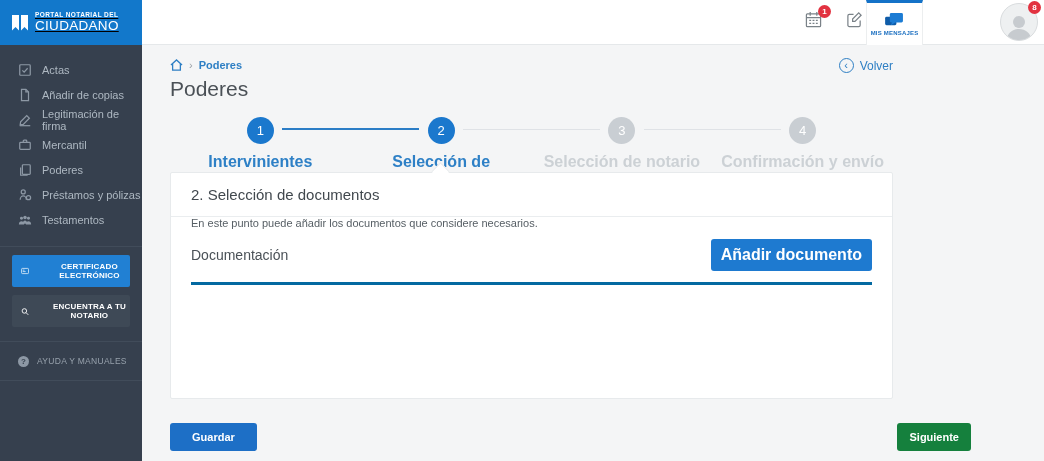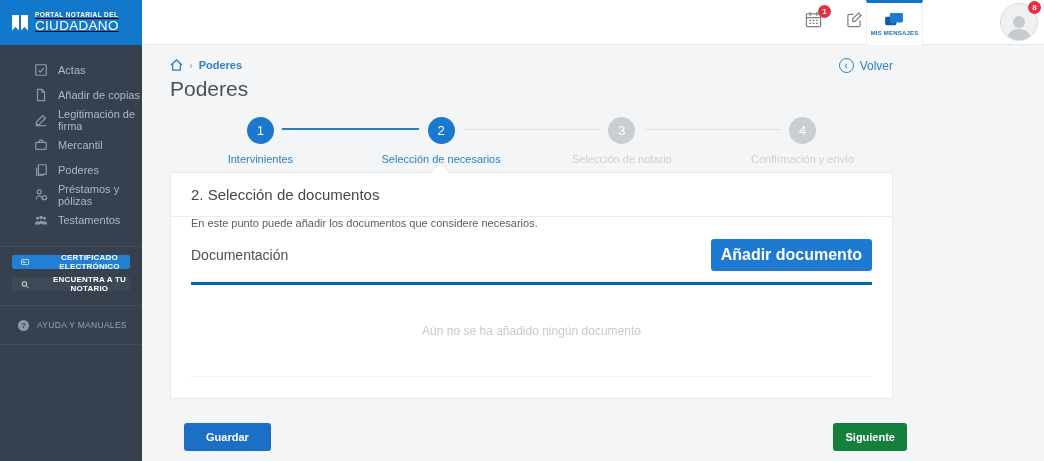--- a/index.html
+++ b/index.html
@@ -7,25 +7,25 @@
   body { font-family:"Liberation Sans", sans-serif; background:#f4f5f6; position:relative; overflow:hidden; }
 
   
   .sidebar { position:absolute; left:0; top:0; width:142px; height:461px; background:#36404e; z-index:5; }
   .logo { height:45px; background:#1278cb; display:flex; align-items:center; gap:7px; padding-left:12px; cursor:pointer;text-decoration:underline; }
   .logo-glyph { display:flex; gap:2px; }
   .logo-glyph i { display:block; width:7px; height:16px; background:#fff; clip-path:polygon(0 0,100% 0,100% 100%,50% 78%,0 100%); }
   .logo-text { color:#fff; line-height:1.05; }
   .logo-line1 { font-size:6.5px; letter-spacing:.4px; font-weight:bold; }
   .logo-line2 { font-size:13.5px; letter-spacing:.3px; }
-  .nav { margin-top:12px;margin-left:16px; }
+  .nav { margin-top:12px; }
   .nav-item { display:flex; align-items:center; gap:10px; height:25px; padding-left:18px; color:#aeb8c2; font-size:11px; cursor:pointer; }
   .nav-item svg { color:#8d98a5; flex:0 0 auto; }
   .side-sep { border-top:1px solid #414c5a; margin:8px 0; }
-  .side-btn { display:flex; align-items:center; gap:20px; width:118px; margin:8px auto 0; height:14px; border:none; border-radius:2px; color:#fff; font-size:8px; font-weight:bold; letter-spacing:.2px; padding-left:9px; cursor:pointer; font-family:inherit; }
+  .side-btn { display:flex; align-items:center; gap:20px; width:118px; margin:8px auto 0; height:32px; border:none; border-radius:2px; color:#fff; font-size:8px; font-weight:bold; letter-spacing:.2px; padding-left:9px; cursor:pointer; font-family:inherit; }
   .side-btn.blue { background:#2180d3; }
   .side-btn.gray { background:#3e4956; }
   .help-row { display:flex; align-items:center; gap:8px; padding-left:18px; color:#97a1ac; font-size:8.5px; letter-spacing:.3px; height:22px; cursor:pointer; }
   .help-badge { width:11px; height:11px; border-radius:50%; background:#8d98a5; color:#36404e; font-size:8px; font-weight:bold; display:flex; align-items:center; justify-content:center; }
 
   
   .header { position:absolute; left:142px; top:0; right:0; height:45px; background:#fff; border-bottom:1px solid #e5e8ea; z-index:4; }
   .hicon { position:absolute; top:11px; color:#7a8288; cursor:pointer; }
   .icon-badge { position:absolute; top:-6px; right:-9px; min-width:13px; height:13px; border-radius:7px; background:#e23240; color:#fff; font-size:8px; font-weight:bold; display:flex; align-items:center; justify-content:center; padding:0 2px; }
   .msg-tab { position:absolute; left:724px; top:0; width:57px; height:45px; border-left:1px solid #eceeef; border-right:1px solid #eceeef; border-top:3px solid #1472c8; display:flex; flex-direction:column; align-items:center; justify-content:center; gap:2px; cursor:pointer; background:#fff; }
@@ -44,39 +44,39 @@
   .back-link { position:absolute; top:13px; right:0; display:flex; align-items:center; gap:6px; color:#2e7fc4; font-size:12px; cursor:pointer; }
   .back-circle { width:15px; height:15px; border:1px solid #2e7fc4; border-radius:50%; display:flex; align-items:center; justify-content:center; font-size:11px; padding-bottom:1px; }
 
   .page-title { position:absolute; top:32px; left:0; font-size:21px; color:#4a5056; font-weight:400; }
 
   
   .stepper { position:absolute; top:68px; left:0; width:723px; display:flex; }
   .step { flex:1; position:relative; text-align:center; }
   .step .circle { position:relative; z-index:2; width:27px; height:27px; margin:4px auto 0; border-radius:50%; background:#c9ced3; color:#fff; font-size:13px; display:flex; align-items:center; justify-content:center; cursor:pointer; }
   .step.on .circle { background:#1b78cd; }
-  .step .slabel { margin-top:9px; font-size:11px; color:#ccd1d5; }
+  .step .slabel { margin-top:9px; font-size:16px; color:#ccd1d5;font-weight:bold; }
   .step.on .slabel { color:#2e80c6; }
   .step + .step::before { content:""; position:absolute; top:16px; left:calc(-50% + 22px); width:calc(100% - 44px); height:1px; background:#dfe2e6; }
   .step.line-on::before { background:#2b7dc6; height:2px; top:15px; }
 
   
   .panel { position:absolute; top:127px; left:0; width:723px; height:227px; background:#fff; border:1px solid #e7eaec; border-radius:2px; }
   .panel-caret { position:absolute; top:-8px; left:37.5%; width:13px; height:13px; margin-left:-7px; background:#fff; border-left:1px solid #e7eaec; border-top:1px solid #e7eaec; transform:rotate(45deg); }
   .panel-header { padding:13px 20px; border-bottom:1px solid #eaedef; font-size:15px; color:#41484e; }
   .panel-body { padding:0 20px; }
   .intro { font-size:11px; color:#565e64; }
   .doc-row { display:flex; justify-content:space-between; align-items:center; margin-top:10px; padding-bottom:11px; border-bottom:3px solid #0369a1; }
   .doc-label { font-size:14px; color:#4a5157; }
   .btn { border:none; border-radius:3px; color:#fff; font-weight:bold; font-family:inherit; cursor:pointer; }
   .btn-add { background:#1e7ad0; font-size:16px; padding:7px 10px; }
   .empty-zone { height:92px; display:flex; align-items:center; justify-content:center; border-bottom:1px solid #eef1f3; color:#c2cad2; font-size:12px; }
 
   
-  .footer-row { position:absolute; top:378px; left:14px; width:723px; display:flex; justify-content:space-between; }
+  .footer-row { position:absolute; top:378px; left:0; width:801px; display:flex; justify-content:space-between; }
   .btn-save { background:#1d6fc6; font-size:11px; padding:8px 22px; }
   .btn-next { background:#15803d; font-size:11px; padding:8px 12px; }
 </style>
 </head>
 <body>
 
 <div class="sidebar">
   <div class="logo">
     <span class="logo-glyph">
         <i></i>
@@ -249,21 +249,20 @@
 
     <div class="panel">
       <div class="panel-caret"></div>
       <div class="panel-header">2. Selección de documentos</div>
       <div class="panel-body">
         <p class="intro">En este punto puede añadir los documentos que considere necesarios.</p>
         <div class="doc-row">
           <span class="doc-label">Documentación</span>
           <button class="btn btn-add">Añadir documento</button>
         </div>
-        <div class="empty-zone">Aún no se ha añadido ningún documento</div>
       </div>
     </div>
 
     <div class="footer-row">
       <button class="btn btn-save">Guardar</button>
       <button class="btn btn-next">Siguiente</button>
     </div>
 
   </div>
 </div>

